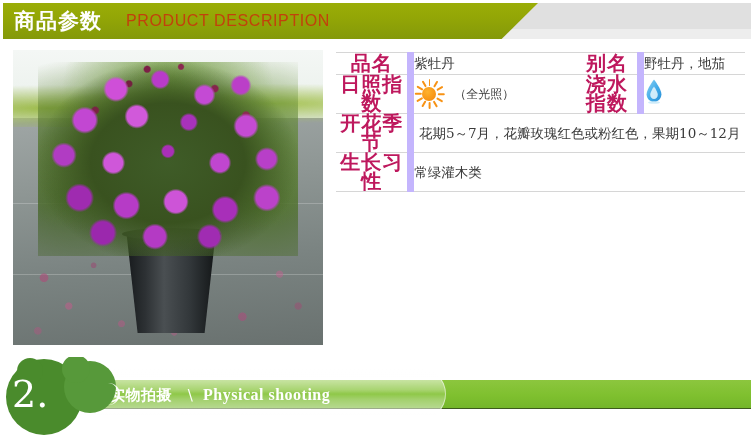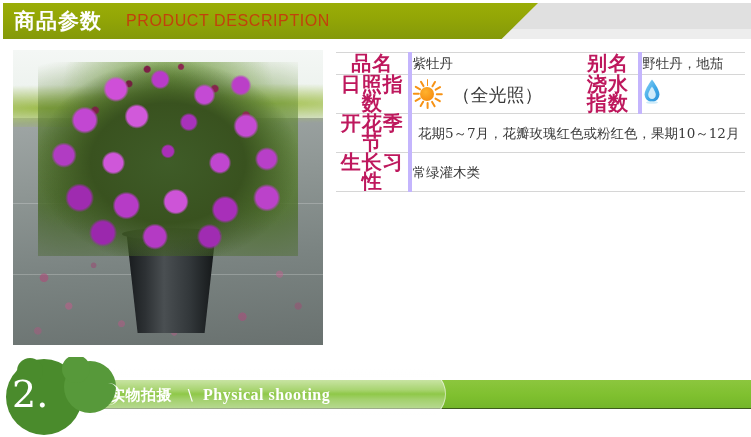--- a/index.html
+++ b/index.html
@@ -229,21 +229,21 @@
     padding: 7px 2px;
     line-height: 19px;
     letter-spacing: 1px;
   }
   .lbl-wide { width: 74px; }
   .val {
     color: #3a3a3a;
     font-size: 13.5px;
     padding: 7px 4px 7px 10px;
     line-height: 21px;
-    border-left: 4px solid #c4b5fd;
+    border-left: 7px solid #c4b5fd;
     font-family: "DejaVu Serif", serif;
   }
   .val-a { width: 168px; }
   .val-b { width: 105px; }
   .two-line { line-height: 20px; text-align: center; }
 
   .sun-row td { padding-top: 2px; padding-bottom: 2px; }
 
   .icon-cell {
     display: flex;
@@ -269,21 +269,21 @@
   }
   .ray {
     position: absolute;
     left: 14.4px; top: 0px;
     width: 1.6px; height: 7px;
     background: #f79214;
     transform-origin: 0.8px 15px;
     border-radius: 1px;
   }
   .sun-label {
-    font-size: 18px;
+    font-size: 12px;
     color: #3a3a3a;
     font-family: "DejaVu Sans", sans-serif;
   }
   .drop-icon {
     width: 20px; height: 26px;
     position: relative;
   }
 
   
   #footer {

